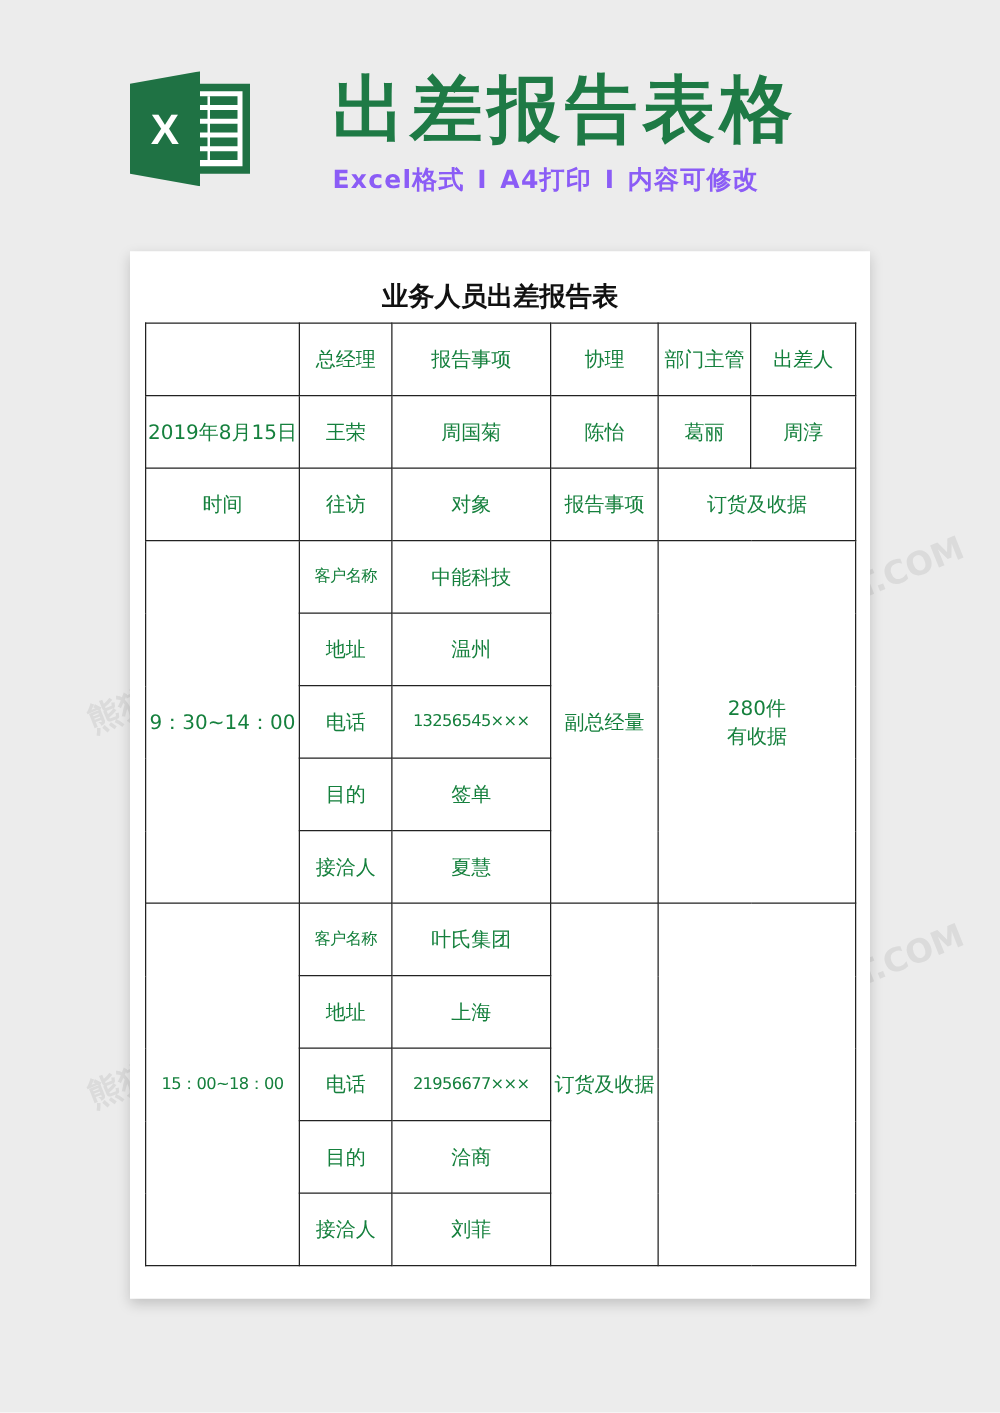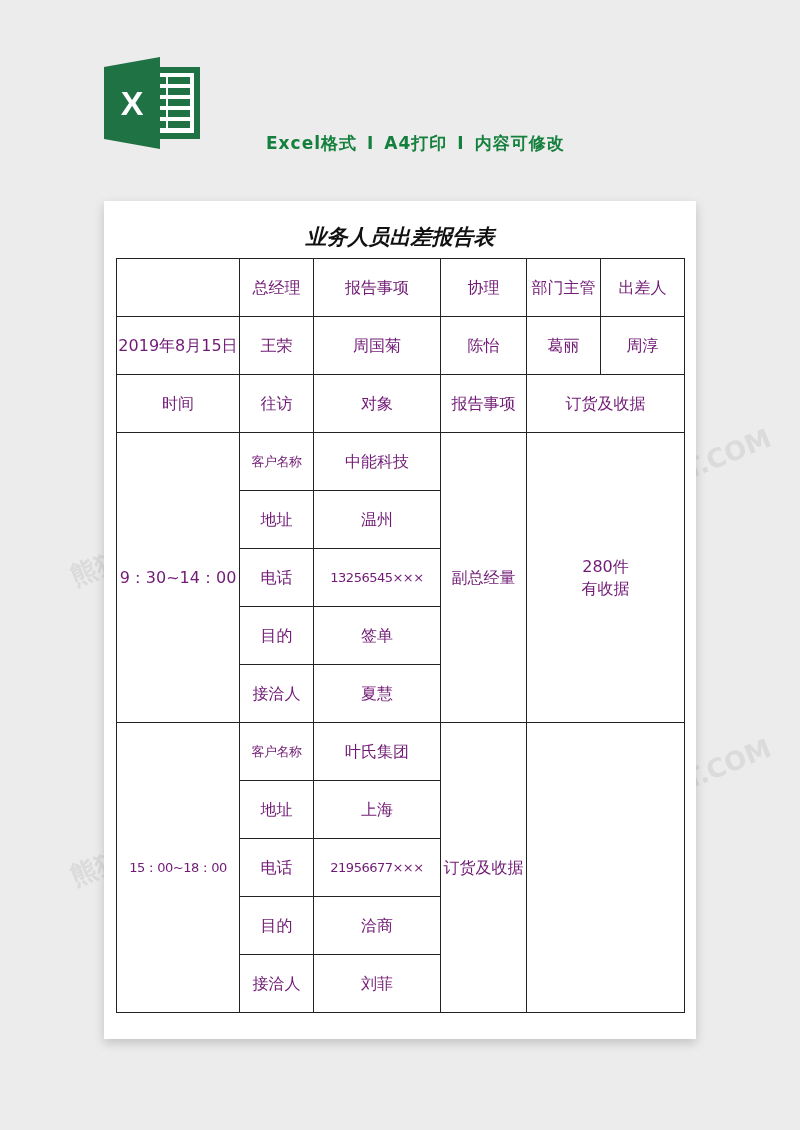--- a/index.html
+++ b/index.html
@@ -11,38 +11,38 @@
   }
   .banner { position: absolute; left: 0; top: 0; width: 800px; height: 200px; }
   .xl-icon { position: absolute; left: 104px; top: 57px; width: 100px; height: 92px; }
   .main-title {
     position: absolute; left: 266px; top: 52px;
     font-size: 58px; font-weight: bold; color: #1e7a45; letter-spacing: 4px;
     line-height: 70px; white-space: nowrap;
   }
   .sub-title {
     position: absolute; left: 266px; top: 128px;
-    font-size: 17px; font-weight: bold; color: #15803d; letter-spacing: 1px;
+    font-size: 20px; font-weight: bold; color: #8b5cf6; letter-spacing: 1px;
     white-space: nowrap; line-height: 30px;
   }
   .sub-title .sep { margin: 0 10px; font-weight: bold; }
   .card {
     position: absolute; left: 104px; top: 201px; width: 592px; height: 838px;
     background: #fff;
     box-shadow: 0 4px 10px rgba(0,0,0,0.18);
   }
   .doc-title {
     position: absolute; left: 0; top: 22px; width: 592px; text-align: center;
-    font-size: 21px; font-weight: bold; color: #111; line-height: 28px; font-style: italic;
+    font-size: 21px; font-weight: bold; color: #111; line-height: 28px;
   }
   table.report {
     position: absolute; left: 12px; top: 57px;
     border-collapse: collapse; table-layout: fixed;
     width: 568px;
-    font-size: 16px; color: #701a75;
+    font-size: 16px; color: #15803d;
   }
   table.report td {
     border: 1.5px solid #222;
     text-align: center; vertical-align: middle;
     padding: 0; height: 57px; line-height: 22px;
     white-space: nowrap; overflow: hidden;
   }
   table.report td.tight { font-size: 13px; letter-spacing: -0.5px; }
   .watermark {
     position: absolute; color: rgba(160,160,160,0.22); font-size: 26px; font-weight: bold;
@@ -60,20 +60,21 @@
       <rect x="54" y="20" width="32" height="7"></rect>
       <rect x="54" y="31" width="32" height="7"></rect>
       <rect x="54" y="42" width="32" height="7"></rect>
       <rect x="54" y="53" width="32" height="7"></rect>
       <rect x="54" y="64" width="32" height="7"></rect>
       <rect x="62" y="20" width="2" height="51" fill="#fff"></rect>
     </g>
     <polygon points="0,10 56,0 56,92 0,82" fill="#1f7244"></polygon>
     <text x="28" y="58" text-anchor="middle" font-family="Liberation Sans, sans-serif" font-weight="bold" font-size="34" fill="#fff">X</text>
   </svg>
+  <div class="main-title">出差报告表格</div>
   <div class="sub-title">
     <span>Excel格式</span><span class="sep">I</span><span>A4打印</span><span class="sep">I</span><span>内容可修改</span>
   </div>
 </div>
 
 <div class="watermark" style="left:60px;top:500px;">熊猫办公 TUKUPPT.COM</div>
 <div class="watermark" style="left:460px;top:480px;">熊猫办公 TUKUPPT.COM</div>
 <div class="watermark" style="left:60px;top:800px;">熊猫办公 TUKUPPT.COM</div>
 <div class="watermark" style="left:460px;top:790px;">熊猫办公 TUKUPPT.COM</div>
 

